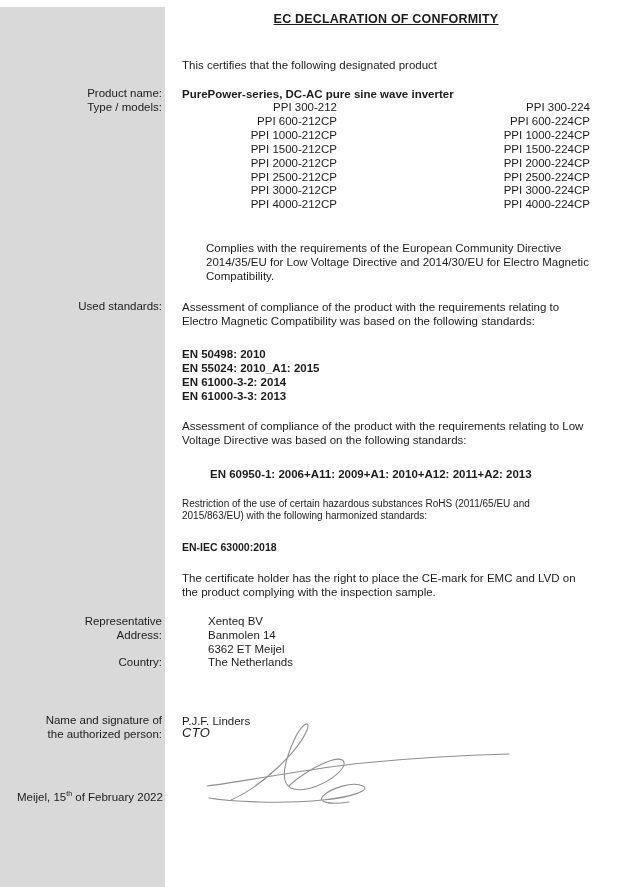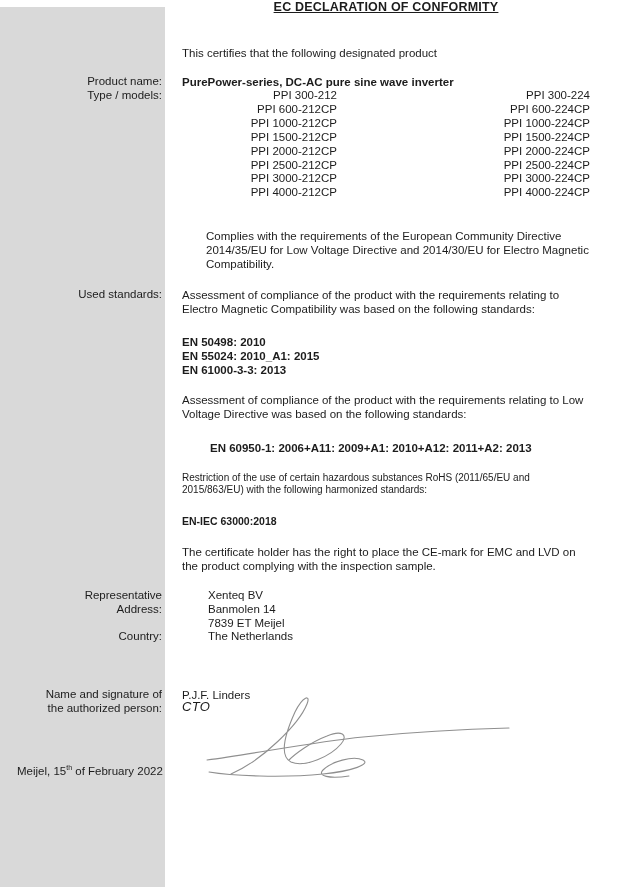--- a/index.html
+++ b/index.html
@@ -12,21 +12,21 @@
     position: relative;
   }
   .band {
     position: absolute;
     left: 0; top: 7px; bottom: 0;
     width: 165px;
     background: var(--band-bg, #d9d9d9);
   }
   .doc {
     position: absolute;
-    left: 0; top: 0;
+    left: 0; top: 12px;
     width: 626px; height: 684px;
     font-size: 11.5px;
     line-height: 14px;
   }
   .row {
     display: grid;
     grid-template-columns: 165px 1fr;
   }
   .label-cell {
     text-align: right;
@@ -155,20 +155,21 @@
     <div class="content-cell">
       <div class="para">Assessment of compliance of the product with the requirements relating to Electro Magnetic Compatibility was based on the following standards:</div>
     </div>
   </div>
 
   <div class="row m-enblock">
     <div class="label-cell"></div>
     <div class="content-cell">
       <div class="std-line">EN 50498: 2010</div>
       <div class="std-line">EN 55024: 2010_A1: 2015</div>
+      <div class="std-line">EN 61000-3-2: 2014</div>
       <div class="std-line">EN 61000-3-3: 2013</div>
     </div>
   </div>
 
   <div class="row m-lvd">
     <div class="label-cell"></div>
     <div class="content-cell">
       <div class="para">Assessment of compliance of the product with the requirements relating to Low Voltage Directive was based on the following standards:</div>
     </div>
   </div>
@@ -204,21 +205,21 @@
   <div class="row m-rep">
     <div class="label-cell">
       <div class="addr-line">Representative</div>
       <div class="addr-line">Address:</div>
       <div class="addr-line">&nbsp;</div>
       <div class="addr-line">Country:</div>
     </div>
     <div class="content-cell">
       <div class="addr-line">Xenteq BV</div>
       <div class="addr-line">Banmolen 14</div>
-      <div class="addr-line">7839 ET  Meijel</div>
+      <div class="addr-line">6362 ET  Meijel</div>
       <div class="addr-line">The Netherlands</div>
     </div>
   </div>
 
   <div class="row m-sign">
     <div class="label-cell">
       <div>Name and signature of</div>
       <div>the authorized person:</div>
     </div>
     <div class="content-cell sig-wrap">

